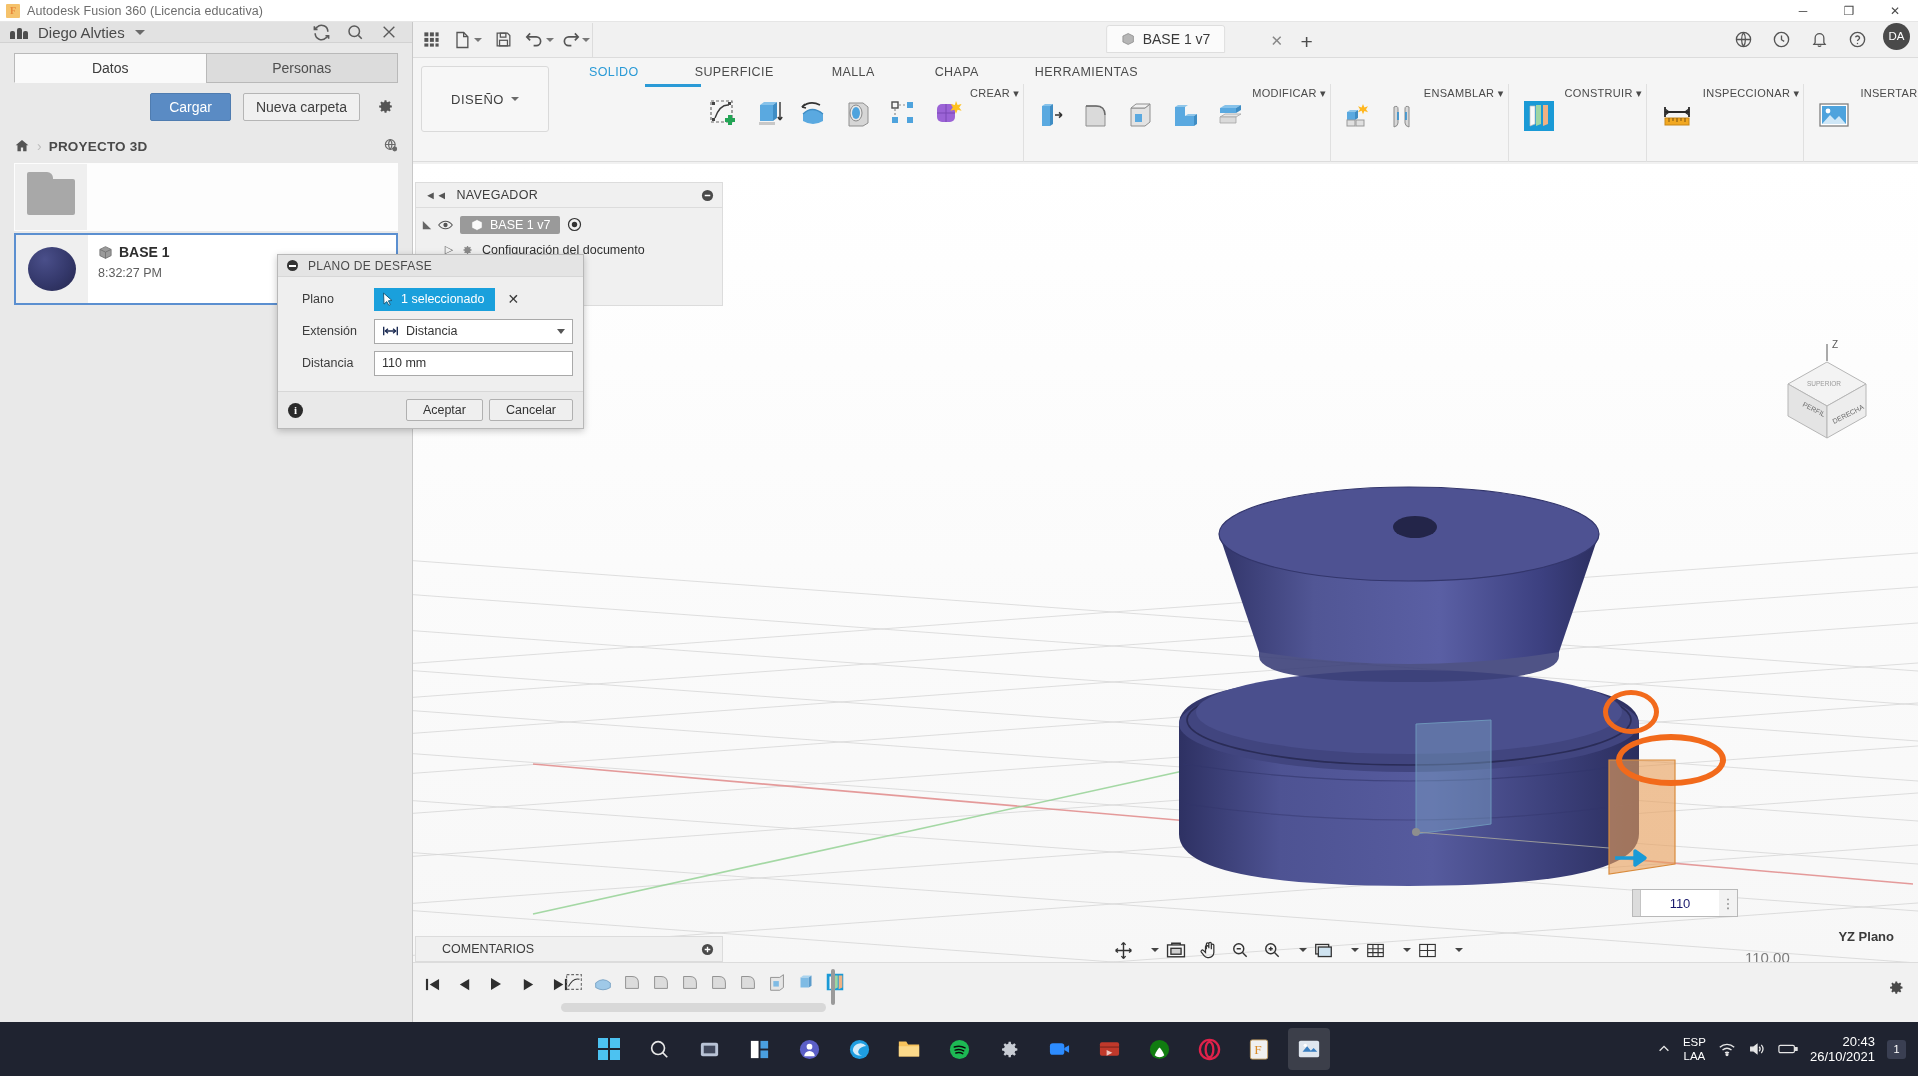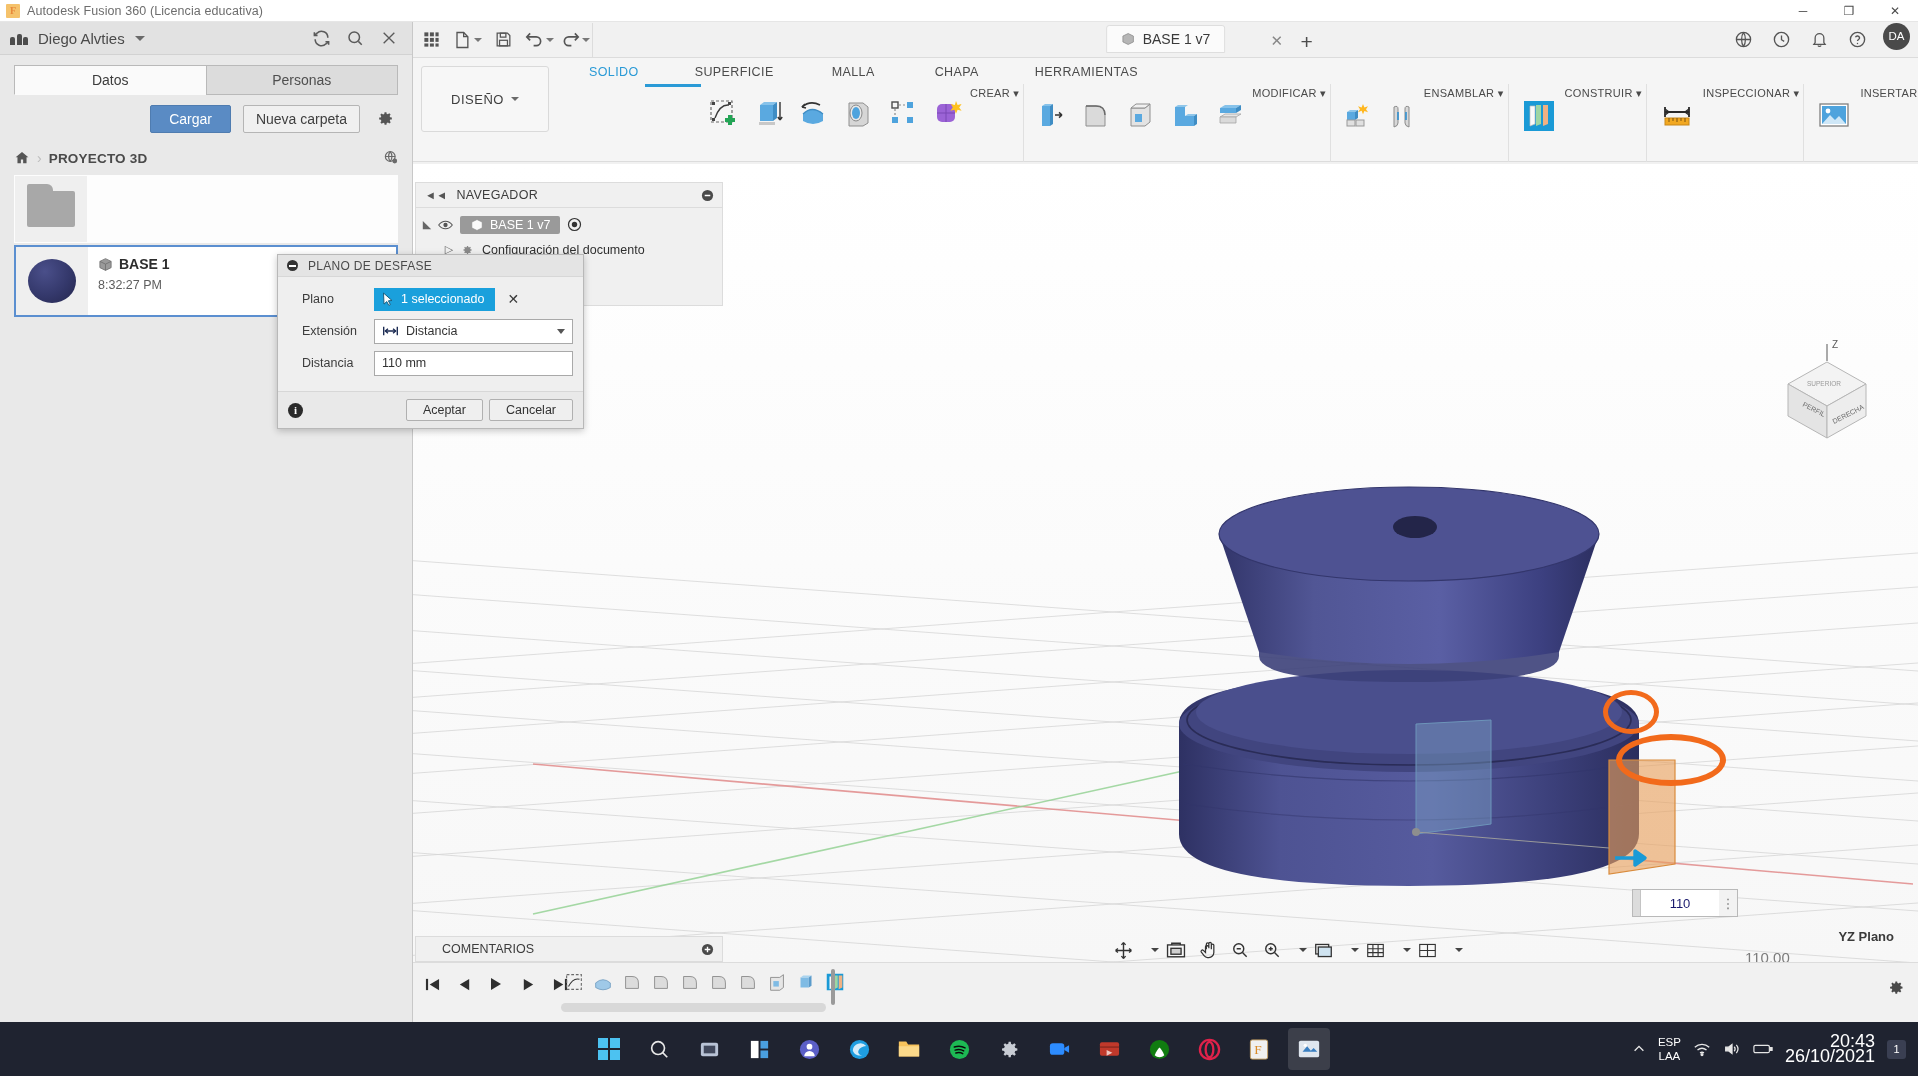--- a/index.html
+++ b/index.html
@@ -31,21 +31,21 @@
     width: 46px; height: 22px; display: flex; align-items: center;
     justify-content: center; font-size: 12px; color: #4a4a4a;
   }
 
   
   .data-panel {
     position: absolute; left: 0; top: 22px; width: 413px; height: 1000px;
     background: #e9e9e9; border-right: 1px solid #c8c8c8;
   }
   .dp-header {
-    height: 33px; background: #e2e2e2; display: flex; align-items: center;
+    height: 21px; background: #e2e2e2; display: flex; align-items: center;
     border-bottom: 1px solid #d2d2d2;
   }
   .dp-people-icon {
     width: 20px; height: 14px; margin-left: 10px; margin-right: 8px;
     display: flex; align-items: flex-end; gap: 1.5px;
   }
   .dp-people-icon i { display:block; width:5px; background:#4d4d4d; border-radius:2px 2px 0 0; }
   .dp-people-icon i:nth-child(1){ height: 8px; }
   .dp-people-icon i:nth-child(2){ height: 11px; }
   .dp-people-icon i:nth-child(3){ height: 8px; }
@@ -287,21 +287,21 @@
   
   .taskbar {
     position:absolute; left:0; bottom:0; width: 1918px; height: 54px;
     background:#1f2330; display:flex; align-items:center;
   }
   .tb-center { position:absolute; left: 50%; transform: translateX(-50%); display:flex; gap: 8px; align-items:center; }
   .tb-ic { width: 42px; height: 42px; display:flex; align-items:center; justify-content:center; border-radius:4px; }
   .tb-ic.active-app { background: rgba(255,255,255,.13); }
   .tb-right { margin-left:auto; display:flex; align-items:center; gap: 12px; padding-right: 12px; color:#fff; }
   .tb-lang { font-size: 11.5px; color:#fff; line-height: 14px; text-align:center; }
-  .tb-clock { font-size: 18px; color:#fff; line-height: 15px; text-align:right; }
+  .tb-clock { font-size: 13px; color:#fff; line-height: 15px; text-align:right; }
   .tb-badge {
     width: 19px; height:19px; border-radius:3px; background:#3a3f52; color:#fff;
     font-size: 11px; display:flex; align-items:center; justify-content:center;
   }
   svg { display:block; }
 </style>
 </head>
 <body>
 
 <div id="app">

